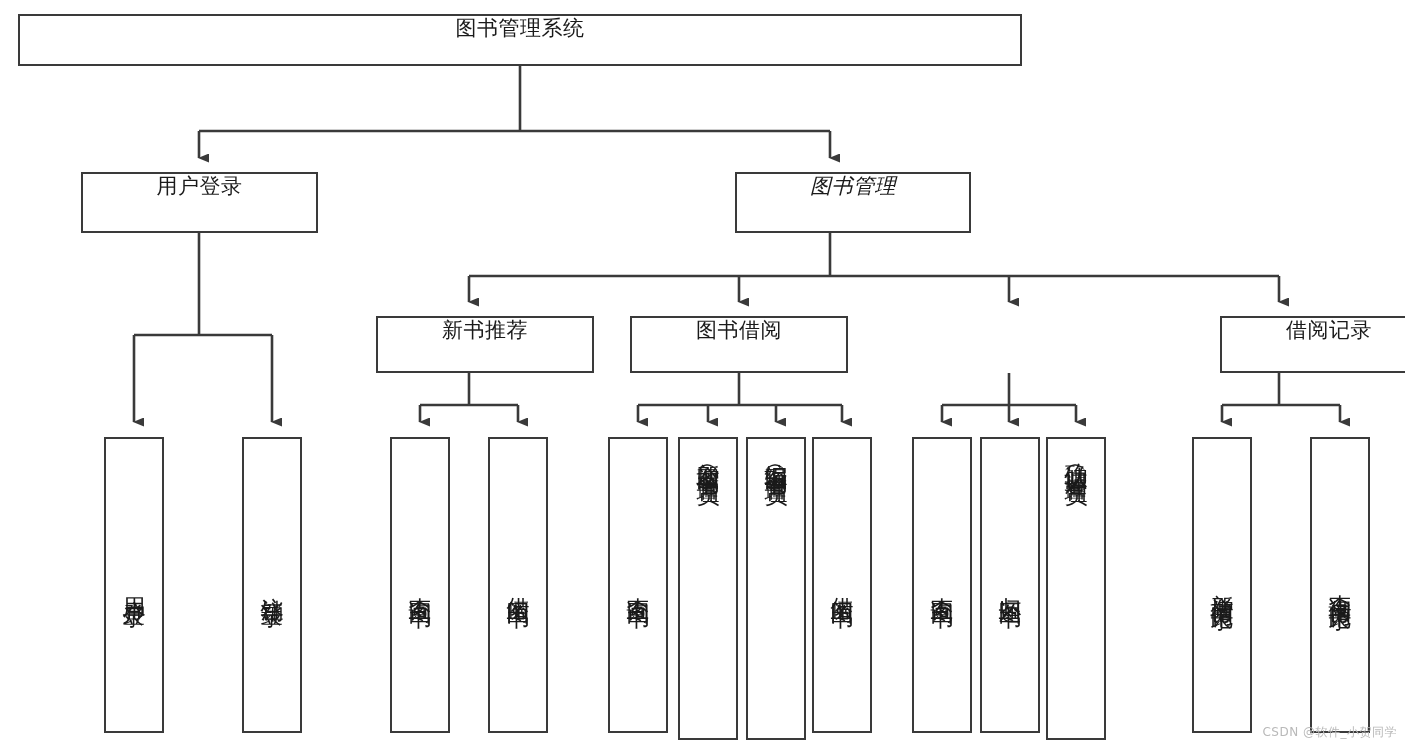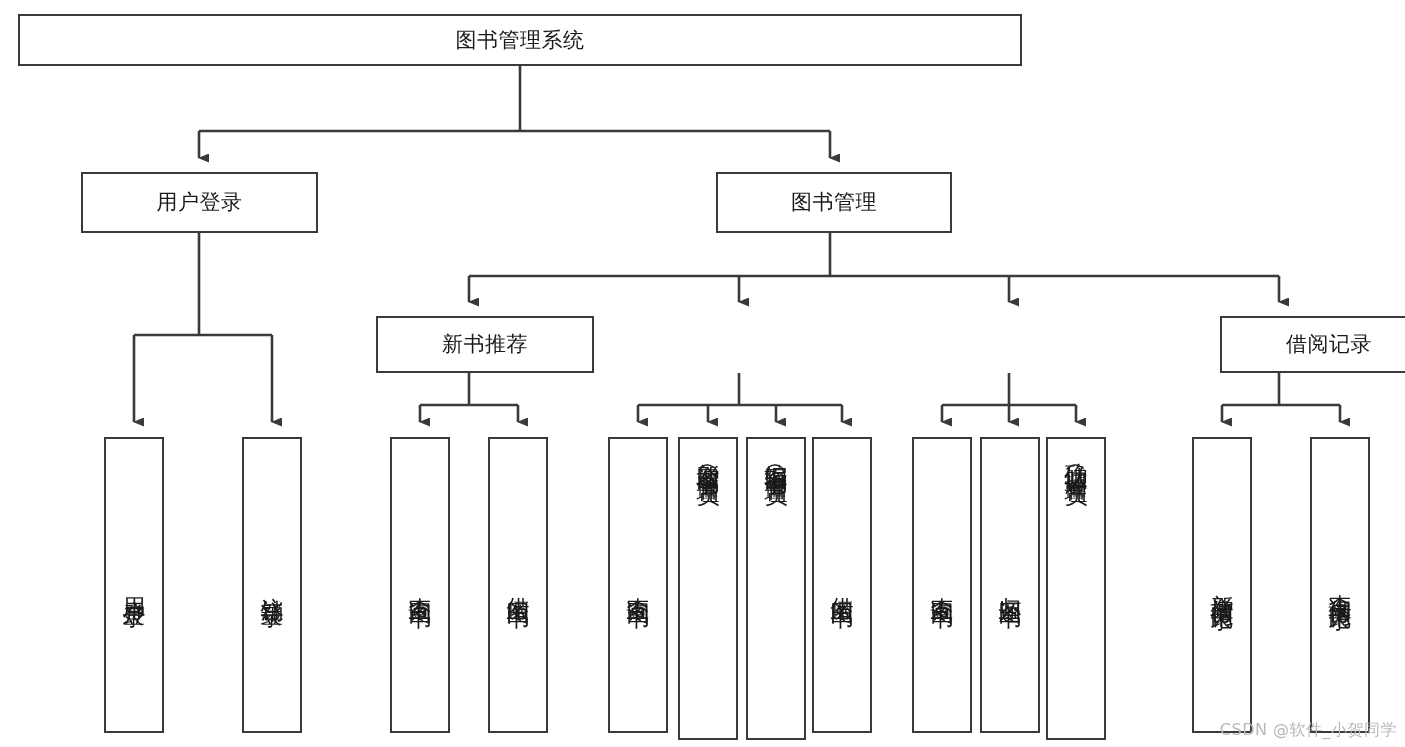--- a/index.html
+++ b/index.html
@@ -24,21 +24,20 @@
     width: 1405px;
     height: 747px;
     pointer-events: none;
   }
   .node {
     position: absolute;
     box-sizing: border-box;
     border: 2px solid #3a3a3a;
     background: #ffffff;
     display: flex;
-    align-items: center;
     justify-content: center;
     color: #1a1a1a;
   }
   .node .lbl {
     display: block;
     text-align: center;
     line-height: 1.18;
     letter-spacing: 0.5px;
   }
   .node.h .lbl {
@@ -58,21 +57,21 @@
     white-space: nowrap;
   }
   .node.v.mid {
     align-items: center;
     padding-top: 0;
   }
   .watermark {
     position: absolute;
     right: 8px;
     bottom: 6px;
-    font-size: 16px;
+    font-size: 12px;
     color: #b9b9b9;
     letter-spacing: 0.5px;
     white-space: nowrap;
     z-index: 5;
   }
 </style>
 </head>
 <body>
 
 <div id="canvas">
@@ -127,26 +126,29 @@
     </g>
   </svg>
 
   <div class="node h" style="left:18px; top:14px; width:1004px; height:52px;">
     <span class="lbl">图书管理系统</span>
   </div>
 
   <div class="node h" style="left:81px; top:172px; width:237px; height:61px;">
     <span class="lbl">用户登录</span>
   </div>
-  <div class="node h" style="left:716px; top:172px; width:236px; height:61px;">
+  <div class="node h" style="left:735px; top:172px; width:236px; height:61px;font-style:italic;">
     <span class="lbl">图书管理</span>
   </div>
 
   <div class="node h" style="left:360px; top:316px; width:218px; height:57px;margin-left:16px;">
     <span class="lbl">新书推荐</span>
+  </div>
+  <div class="node h" style="left:630px; top:316px; width:218px; height:57px;">
+    <span class="lbl">图书借阅</span>
   </div>
   <div class="node h" style="left:1220px; top:316px; width:218px; height:57px;">
     <span class="lbl">借阅记录</span>
   </div>
 
   <div class="node v mid" style="left:104px; top:437px; width:60px; height:296px;">
     <span class="lbl">用户登录</span>
   </div>
   <div class="node v mid" style="left:242px; top:437px; width:60px; height:296px;">
     <span class="lbl">注销登录</span>

